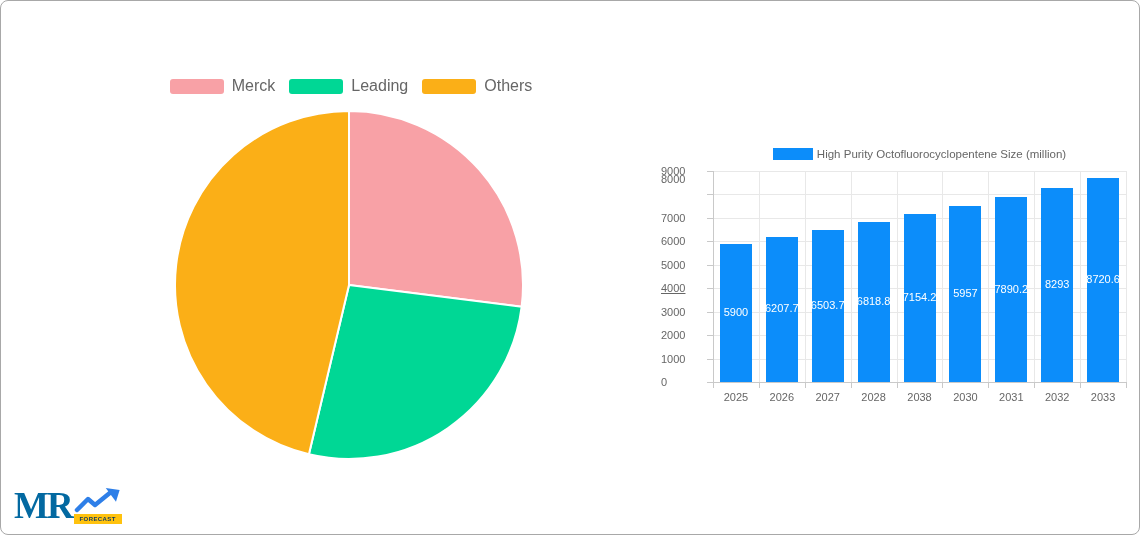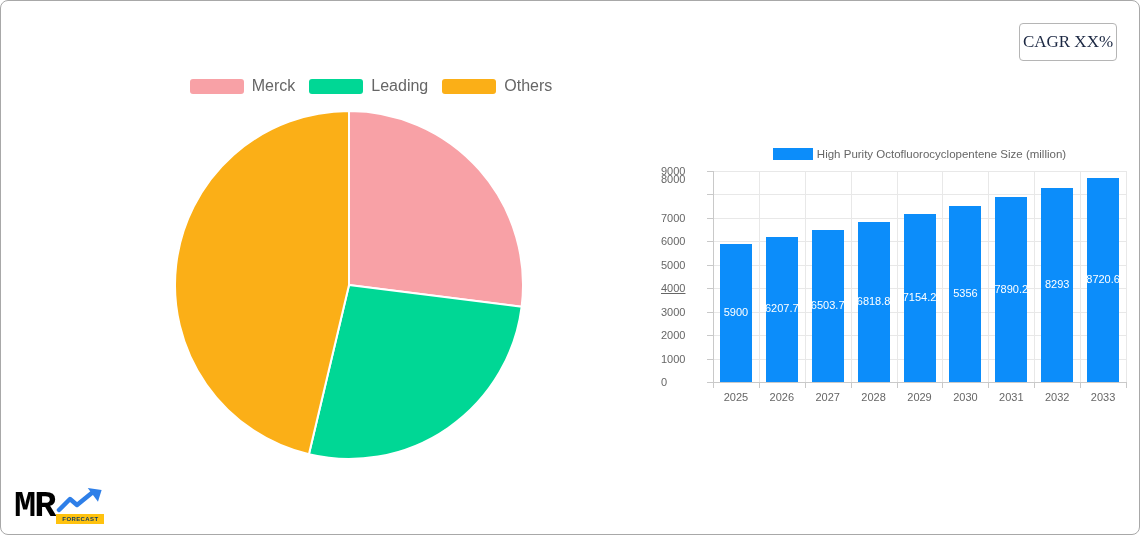--- a/index.html
+++ b/index.html
@@ -11,21 +11,21 @@
   
   #cagr-box{
     position:absolute;top:22px;right:22px;width:96px;height:36px;
     border:1px solid #b5b5b5;border-radius:4px;background:#fff;
     display:flex;align-items:center;justify-content:center;
     font-family:"Liberation Serif", serif;font-size:17px;color:#1b2742;
   }
   
   #pie-legend{
     position:absolute;left:0;top:76px;width:700px;
-    display:flex;justify-content:center;align-items:center;gap:14px;margin-left:20px;
+    display:flex;justify-content:center;align-items:center;gap:14px;
   }
   .pleg-item{display:flex;align-items:center;gap:8px;cursor:pointer;}
   .pleg-swatch{width:54px;height:15px;border-radius:3px;display:inline-block;}
   .pleg-label{font-size:16px;color:#666;}
   #pie-wrap{position:absolute;left:172px;top:108px;width:352px;height:352px;}
   #pie-title{
     position:absolute;left:0;top:466px;width:700px;text-align:center;
     font-family:"Liberation Serif", serif;font-size:17px;color:#1b2742;
   }
   
@@ -43,38 +43,35 @@
   .ytick-label{position:absolute;width:42px;font-size:11px;color:#666;}
   .xtick-label{position:absolute;transform:translateX(-50%);font-size:11px;color:#666;}
   .bar-rect{position:absolute;}
   .bar-value{
     position:absolute;transform:translateX(-50%);font-size:11px;color:#fff;
     white-space:nowrap;
   }
   
   #logo{position:absolute;left:13px;top:487px;display:flex;align-items:flex-start;}
   #logo-mr{
-    font-family:Liberation Mono, monospace;font-weight:800;font-size:37px;
-    line-height:36px;color:#000000;letter-spacing:-2px;
+    font-family:Liberation Serif, serif;font-weight:800;font-size:37px;
+    line-height:36px;color:#0369a1;letter-spacing:-2px;
   }
   #logo-art{position:relative;width:48px;height:38px;margin-left:2px;}
   #logo-badge{
     position:absolute;left:0px;top:26px;width:48px;height:10px;background:#ffc20e;
     display:flex;align-items:center;justify-content:center;
     font-size:6px;font-weight:700;color:#123c63;letter-spacing:0.4px;
   }
 </style>
 </head>
 <body>
 
 <div id="canvas">
 
-  <div id="cagr-box">
-    <span>CAGR XX%</span>
-  </div>
 
   <div id="pie-legend">
       <span class="pleg-item">
         <span class="pleg-swatch" style="background: rgb(248, 161, 166);"></span>
         <span class="pleg-label">Merck</span>
       </span>
       <span class="pleg-item">
         <span class="pleg-swatch" style="background: rgb(0, 215, 149);"></span>
         <span class="pleg-label">Leading</span>
       </span>
@@ -153,23 +150,23 @@
       <div class="bar-value" style="left: 780.8px; top: 301.2px; color: rgb(255, 255, 255);">6207.7</div>
       <div class="xtick-label" style="left: 780.8px; top: 390px;">2026</div>
       <div class="bar-rect" style="left: 810.7px; top: 228.5px; width: 32px; height: 152.5px; background: rgb(12, 141, 250);"></div>
       <div class="bar-value" style="left: 826.7px; top: 297.8px; color: rgb(255, 255, 255);">6503.7</div>
       <div class="xtick-label" style="left: 826.7px; top: 390px;">2027</div>
       <div class="bar-rect" style="left: 856.6px; top: 221.1px; width: 32px; height: 159.9px; background: rgb(12, 141, 250);"></div>
       <div class="bar-value" style="left: 872.6px; top: 294.1px; color: rgb(255, 255, 255);">6818.8</div>
       <div class="xtick-label" style="left: 872.6px; top: 390px;">2028</div>
       <div class="bar-rect" style="left: 902.5px; top: 213.3px; width: 32px; height: 167.7px; background: rgb(12, 141, 250);"></div>
       <div class="bar-value" style="left: 918.5px; top: 290.1px; color: rgb(255, 255, 255);">7154.2</div>
-      <div class="xtick-label" style="left: 918.5px; top: 390px;">2029</div>
+      <div class="xtick-label" style="left: 918.5px; top: 390px;">2038</div>
       <div class="bar-rect" style="left: 948.4px; top: 204.9px; width: 32px; height: 176.1px; background: rgb(12, 141, 250);"></div>
-      <div class="bar-value" style="left: 964.4px; top: 286px; color: rgb(255, 255, 255);">5356</div>
+      <div class="bar-value" style="left: 964.4px; top: 286px; color: rgb(255, 255, 255);">5957</div>
       <div class="xtick-label" style="left: 964.4px; top: 390px;">2030</div>
       <div class="bar-rect" style="left: 994.3px; top: 196px; width: 32px; height: 185px; background: rgb(12, 141, 250);"></div>
       <div class="bar-value" style="left: 1010.3px; top: 281.5px; color: rgb(255, 255, 255);">7890.2</div>
       <div class="xtick-label" style="left: 1010.3px; top: 390px;">2031</div>
       <div class="bar-rect" style="left: 1040.2px; top: 186.6px; width: 32px; height: 194.4px; background: rgb(12, 141, 250);"></div>
       <div class="bar-value" style="left: 1056.2px; top: 276.8px; color: rgb(255, 255, 255);">8293</div>
       <div class="xtick-label" style="left: 1056.2px; top: 390px;">2032</div>
       <div class="bar-rect" style="left: 1086.1px; top: 176.6px; width: 32px; height: 204.4px; background: rgb(12, 141, 250);"></div>
       <div class="bar-value" style="left: 1102.1px; top: 271.8px; color: rgb(255, 255, 255);">8720.6</div>
       <div class="xtick-label" style="left: 1102.1px; top: 390px;">2033</div>

